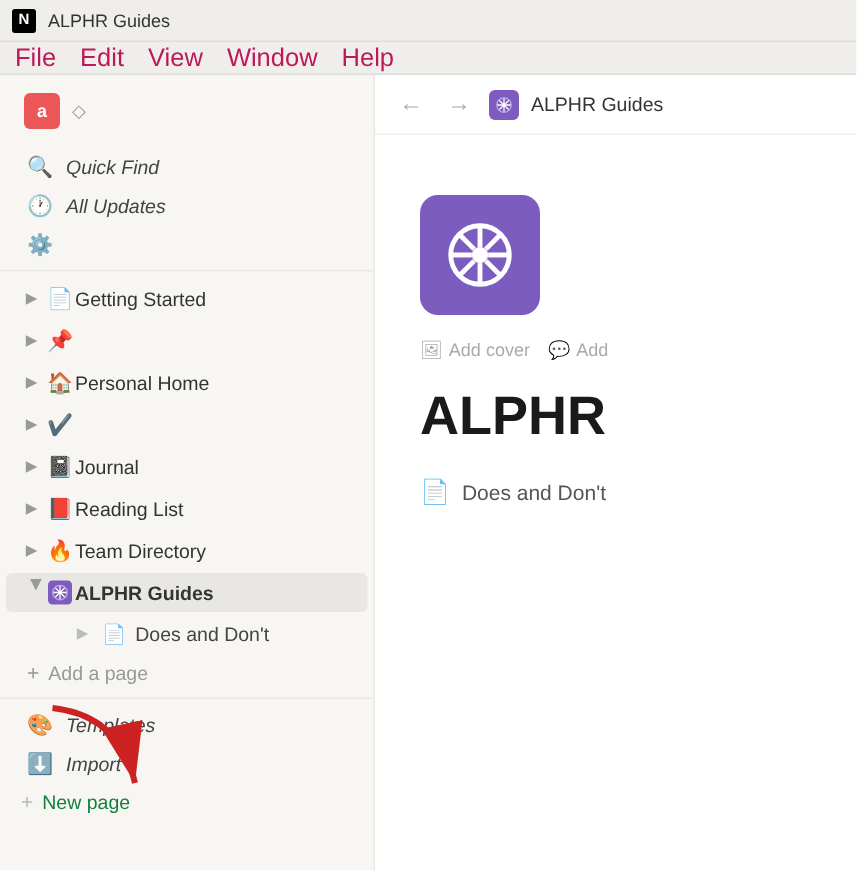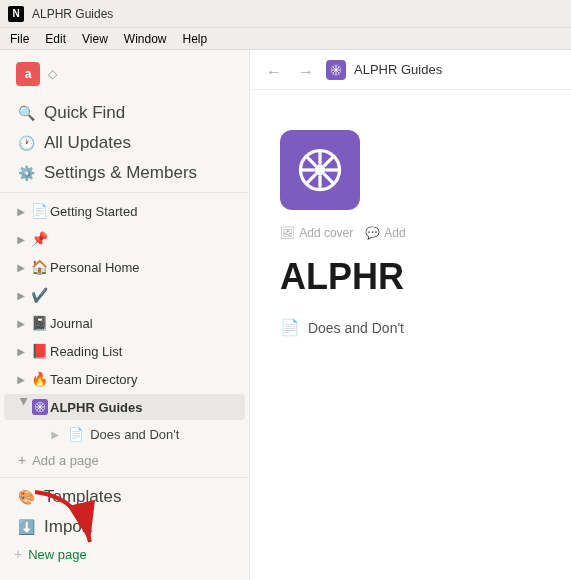--- a/index.html
+++ b/index.html
@@ -46,22 +46,22 @@
       height: 22px;
       display: flex;
       align-items: center;
       padding: 0 4px;
       gap: 4px;
       border-bottom: 1px solid #ddd;
       flex-shrink: 0;
     }
     .menubar-item {
       padding: 2px 6px;
-      font-size: 12px;
-      color: #000000;
+      font-size: 17px;
+      color: #be185d;
       cursor: pointer;
       border-radius: 3px;
     }
 
     
     .main {
       display: flex;
       flex: 1;
       overflow: hidden;
     }
@@ -111,21 +111,21 @@
       display: flex;
       align-items: center;
       gap: 8px;
       padding: 4px 14px;
       cursor: pointer;
       color: #444;
       border-radius: 4px;
       margin: 1px 4px;
     }
     .sidebar-global-icon { font-size: 14px; color: #777; width: 18px; text-align: center; }
-    .sidebar-global-label { font-size: 17px; }
+    .sidebar-global-label { font-size: 13px; font-style: italic; }
 
     .sidebar-divider {
       height: 1px;
       background: #e8e7e4;
       margin: 4px 0;
     }
 
     .sidebar-nav-item {
       display: flex;
       align-items: center;
@@ -297,21 +297,20 @@
     <div class="sidebar-global-item">
       <span class="sidebar-global-icon">🔍</span>
       <span class="sidebar-global-label">Quick Find</span>
     </div>
     <div class="sidebar-global-item">
       <span class="sidebar-global-icon">🕐</span>
       <span class="sidebar-global-label">All Updates</span>
     </div>
     <div class="sidebar-global-item">
       <span class="sidebar-global-icon">⚙️</span>
-      <span class="sidebar-global-label">Settings &amp; Members</span>
     </div>
 
     <div class="sidebar-divider"></div>
 
     <div class="sidebar-nav-item">
       <span class="nav-expand">▶</span>
       <span class="nav-item-icon">📄</span>
       <span class="nav-item-label">Getting Started</span>
     </div>
 

